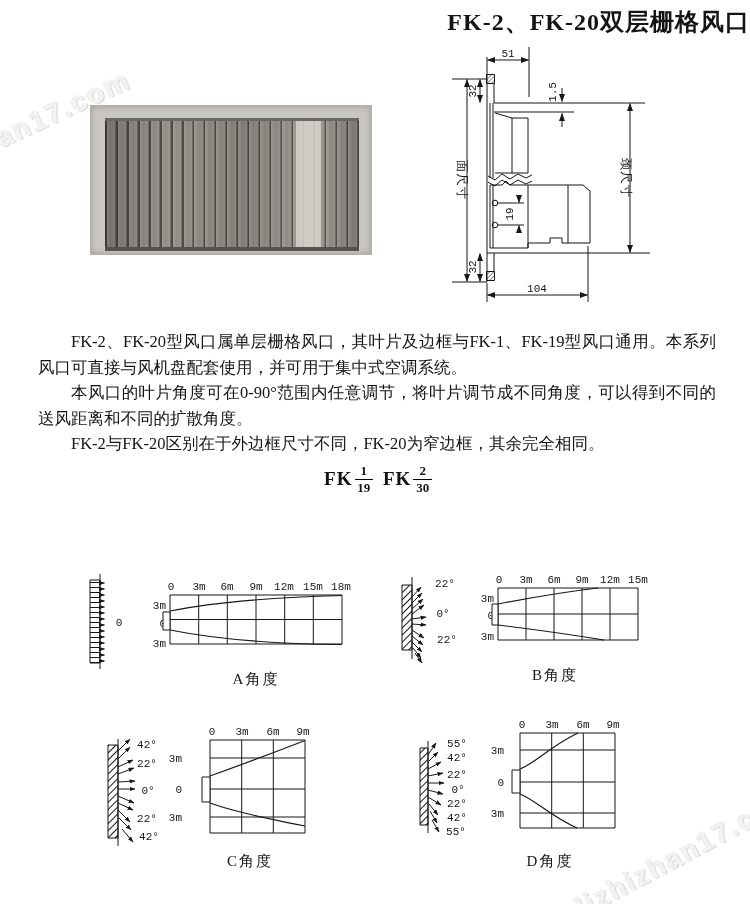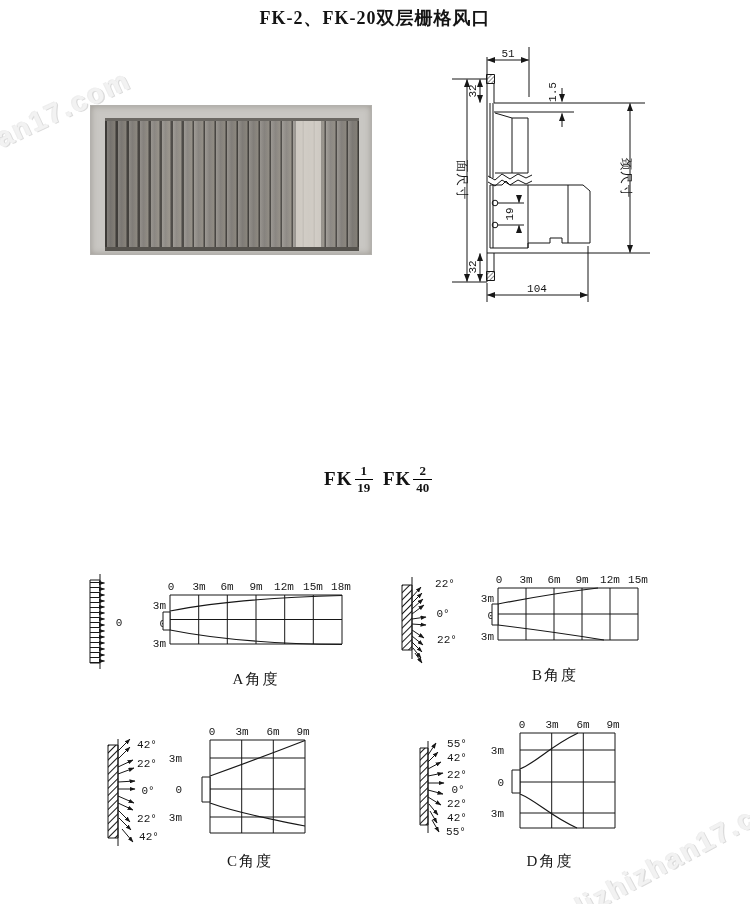--- a/index.html
+++ b/index.html
@@ -1,19 +1,19 @@
 <!DOCTYPE html>
 <html><head>
 <meta charset="utf-8">
 <style>
   html,body{margin:0;padding:0;}
   .page{position:relative;width:750px;height:904px;background:#ffffff;overflow:hidden;
         font-family:"Liberation Serif",serif;color:#141414;}
-  .title{position:absolute;top:6px;left:0;width:100%;text-align:center;
-         font-size:18px;font-weight:bold;letter-spacing:1px;}
+  .title{position:absolute;top:6px;left:0;width:100%;text-align:right;
+         font-size:24px;font-weight:bold;letter-spacing:1px;}
   .watermark{position:absolute;font-family:"Liberation Sans",sans-serif;font-weight:bold;
              font-size:28px;letter-spacing:2px;color:#f1f1f1;white-space:nowrap;
              text-shadow:1px 1px 0 #d7d7d7,-1px -1px 0 #ececec;opacity:.9;
              transform-origin:0 50%;pointer-events:none;}
   .wm-tl{left:-101px;top:170px;transform:rotate(-25deg);}
   .wm-br{left:570px;top:898px;transform:rotate(-28deg);}
   
   .photo{position:absolute;left:90px;top:105px;width:282px;height:150px;
          background:#c9c7c3;border:1px solid #b3b1ad;box-sizing:border-box;
          box-shadow:inset 0 0 6px rgba(120,115,108,.55);}
@@ -112,31 +112,36 @@
       <line class="ln" x1="79" y1="188" x2="79" y2="180.5" marker-end="url(#dar)"></line>
       <text class="dimtxt" x="73" y="169" text-anchor="middle" transform="rotate(-90 73 169)">19</text>
       <line class="ln" x1="40" y1="208.5" x2="40" y2="236.5" marker-start="url(#dar)" marker-end="url(#dar)"></line>
       <text class="dimtxt" x="36" y="222" text-anchor="middle" transform="rotate(-90 36 222)">32</text>
       <path class="ln" d="M148,201 V257 M47,238 V257"></path>
       <line class="ln" x1="47.5" y1="250" x2="147.5" y2="250" marker-start="url(#dar)" marker-end="url(#dar)"></line>
       <text class="dimtxt" x="97" y="247" text-anchor="middle">104</text>
     </g>
   </svg>
 
+  <div class="body-text">
+    <p>FK-2、FK-20型风口属单层栅格风口，其叶片及边框与FK-1、FK-19型风口通用。本系列风口可直接与风机盘配套使用，并可用于集中式空调系统。</p>
+    <p>本风口的叶片角度可在0-90°范围内任意调节，将叶片调节成不同角度，可以得到不同的送风距离和不同的扩散角度。</p>
+    <p>FK-2与FK-20区别在于外边框尺寸不同，FK-20为窄边框，其余完全相同。</p>
+  </div>
 
   <div class="subtitle">
     <span class="fk">FK</span>
     <span class="frac">
       <span class="num">1</span>
       <span class="den">19</span>
     </span>
     <span class="fk">FK</span>
     <span class="frac">
       <span class="num">2</span>
-      <span class="den">40</span>
+      <span class="den">30</span>
     </span>
   </div>
 
   <svg style="left:80px;top:570px;" width="280" height="120" viewBox="0 0 280 120">
     <defs>
       <marker id="gar-a" viewBox="0 0 6 4.4" refX="5.5" refY="2.2" markerWidth="6" markerHeight="4.4" orient="auto">
           <path d="M0,0 L6,2.2 L0,4.4 Z" fill="#171717"></path>
         </marker>
       <pattern id="pat-a" width="8" height="5" patternUnits="userSpaceOnUse">
           <line x1="0" y1="2.5" x2="8" y2="2.5" stroke="#171717" stroke-width="1"></line>

